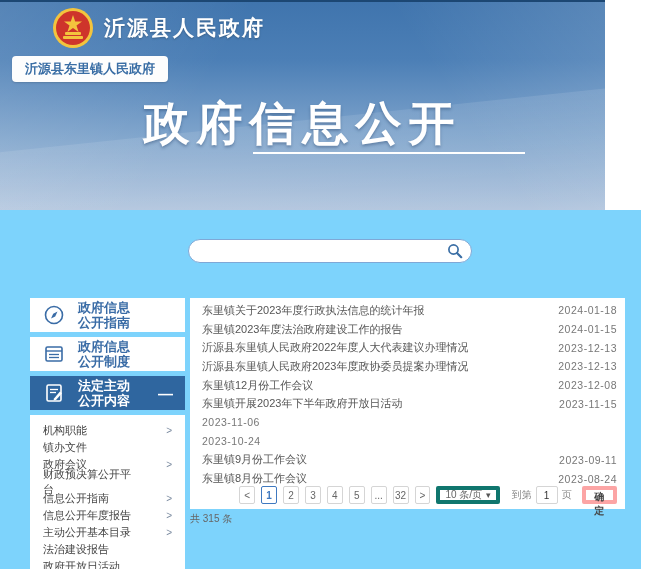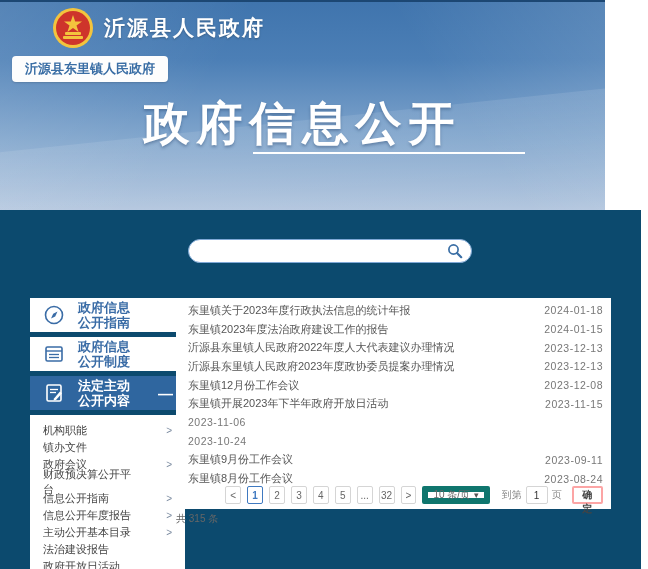--- a/index.html
+++ b/index.html
@@ -23,21 +23,21 @@
   .site-title { margin-left:10px; color:#fff; font-size:21px; font-weight:bold; letter-spacing:2px;
     text-shadow:0 1px 2px rgba(0,0,0,0.25); }
   .sub-banner { position:absolute; left:12px; top:56px; height:26px; line-height:26px;
     background:#fdfdfd; border-radius:4px; padding:0 13px; color:#3a6ea5; font-size:13px;
     font-weight:bold; box-shadow:0 1px 2px rgba(0,0,0,0.15); cursor:pointer; }
   .big-title { position:absolute; left:0; top:93px; width:605px; text-align:center; color:#fff;
     font-size:46px; font-weight:bold; letter-spacing:7px; text-shadow:0 2px 3px rgba(20,50,90,0.35); }
   .title-underline { position:absolute; left:253px; top:152px; width:272px; height:2px; background:#fff; }
 
   
-  .content { position:absolute; left:0; top:210px; width:641px; height:359px; background:#0c4a6e; }
+  .content { position:absolute; left:0; top:210px; width:641px; height:359px; background:#7dd3fc; }
 
   
   .search-box { position:absolute; left:188px; top:29px; width:284px; height:24px; background:#fff;
     border:1px solid #7fa8d6; border-radius:12px; display:flex; align-items:center; }
   .search-input { flex:1; height:20px; border:none; outline:none; background:transparent;
     padding:0 10px; font-size:12px; color:#333; }
   .search-icon { width:16px; height:16px; margin-right:8px; cursor:pointer; flex:0 0 auto; }
 
   
   .sidebar { position:absolute; left:30px; top:88px; width:155px; }
@@ -47,42 +47,42 @@
   .side-label { margin-left:12px; font-size:13px; font-weight:bold; color:#3a6ca6; line-height:15px; }
   .side-item.active { background:#2f669f; }
   .side-item.active .side-label { color:#fff; }
   .side-dash { margin-left:auto; margin-right:12px; color:#fff; font-size:15px; font-weight:bold; }
   .submenu { background:#fff; padding:7px 0 8px 0; }
   .sub-item { display:flex; align-items:center; justify-content:space-between; padding:0 13px;
     height:17px; font-size:11px; color:#444; cursor:pointer;gap:33px; }
   .sub-arrow { color:#7b8ba0; font-size:10px; }
 
   
-  .list-panel { position:absolute; left:176px; top:88px; width:435px; height:211px; background:#fff; }
+  .list-panel { position:absolute; left:190px; top:88px; width:435px; height:211px; background:#fff; }
   .rows { padding:3px 8px 0 12px; }
   .row { height:18.7px; display:flex; align-items:center; justify-content:space-between; }
   .row-title { font-size:11px; color:#555; text-decoration:none; cursor:pointer; white-space:nowrap;
     overflow:hidden; max-width:330px; }
   .row-date { font-size:10.5px; color:#777; letter-spacing:0.5px; }
 
   
   .pagination { position:absolute; left:0; bottom:4px; width:100%; height:20px; display:flex;
     align-items:center; padding:0 8px 0 0; font-size:10px; color:#666; }
   .total { margin-right:7px; white-space:nowrap;margin-top:48px; }
   .pg { width:18px; height:18px; margin-right:6px; background:#fff; border:1px solid #d5d5d5;
     border-radius:2px; font-size:10px; color:#666; cursor:pointer; display:flex; align-items:center;
     justify-content:center; font-family:inherit; }
   .pg.active { border-color:#3f79c0; color:#3f79c0; font-weight:bold; }
-  .page-size { height:18px; border:6px solid #0f766e; border-radius:2px; background:#fff;
+  .page-size { height:18px; border:4px solid #0f766e; border-radius:2px; background:#fff;
     display:flex; align-items:center; padding:0 5px; cursor:pointer; margin-right:8px; white-space:nowrap; }
   .chev { margin-left:4px; font-size:9px; color:#555; }
   .goto-label,.page-label { margin:0 4px; color:#888; white-space:nowrap; }
   .goto-input { width:22px; height:18px; border:1px solid #d5d5d5; border-radius:2px; text-align:center;
     font-size:10px; color:#333; outline:none; }
-  .confirm { height:18px; margin-left:6px; padding:0 5px; border:2px solid #fca5a5; background:#fff;
+  .confirm { height:18px; margin-left:6px; padding:0 5px; border:4px solid #fca5a5; background:#fff;
     border-radius:2px; font-size:10px; color:#444; font-weight:bold; cursor:pointer; font-family:inherit; }
 </style>
 </head>
 <body>
 
 <div class="stage">
 
   <div class="header">
     <div class="wave wave1"></div>
     <div class="wave wave2"></div>

